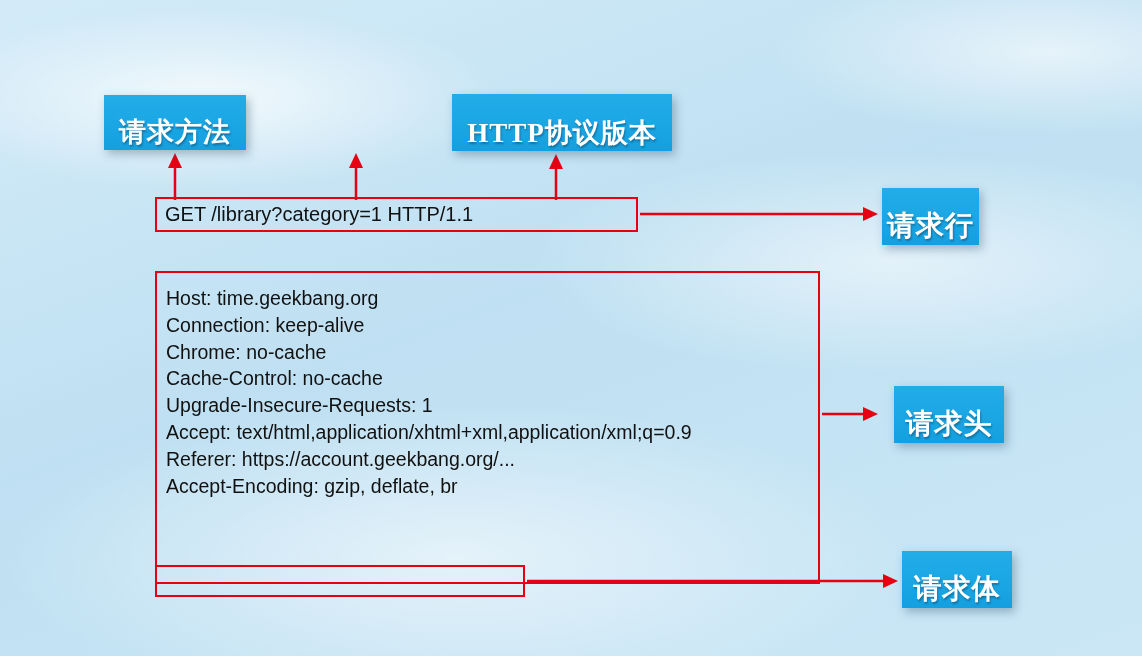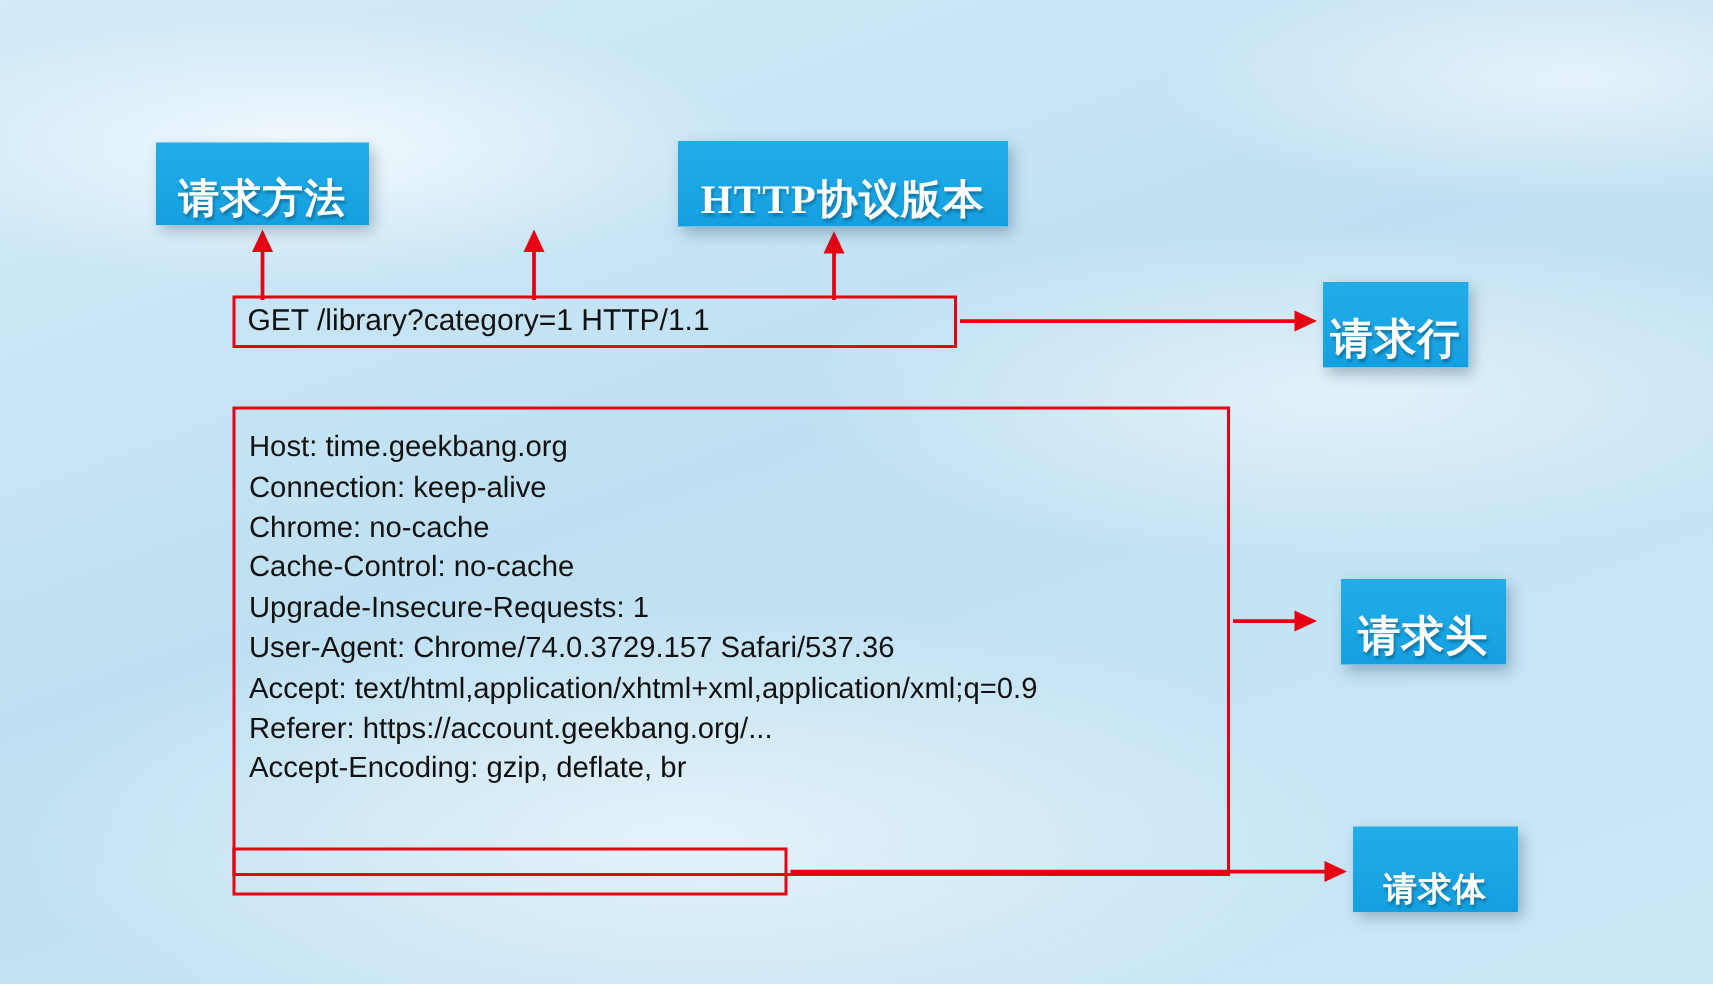--- a/index.html
+++ b/index.html
@@ -39,21 +39,21 @@
     text-shadow: 1px 2px 2px rgba(0,0,0,0.28);
     box-shadow: 3px 4px 9px rgba(50,85,110,0.38);
     white-space: nowrap;
     font-family: Liberation Serif, serif;
   }
   .box-method  { left: 104px; top: 95px;  width: 142px; height: 55px; }
   .box-uri     { left: 291px; top: 95px;  width: 130px; height: 55px; }
   .box-http    { left: 452px; top: 94px;  width: 220px; height: 57px; }
   .box-reqline { left: 882px; top: 188px; width: 97px; height: 57px; font-size: 28px; }
   .box-reqhead { left: 882px; top: 386px; width: 110px; height: 57px; font-size: 28px; margin-left: 12px; }
-  .box-reqbody { left: 902px; top: 551px; width: 110px; height: 57px; font-size: 22px; }
+  .box-reqbody { left: 902px; top: 551px; width: 110px; height: 57px; font-size: 28px; }
 
   .outline-box {
     position: absolute;
     border: 2px solid #e60012;
     background: transparent;
     box-sizing: border-box;
   }
   .line-box {
     left: 155px; top: 197px;
     width: 483px; height: 35px;
@@ -131,21 +131,20 @@
   <div class="outline-box line-box">
     <span class="req-line-text">GET /library?category=1 HTTP/1.1</span>
   </div>
 
   <div class="outline-box headers-box">
     <div class="header-line">Host: time.geekbang.org</div>
     <div class="header-line">Connection: keep-alive</div>
     <div class="header-line">Chrome: no-cache</div>
     <div class="header-line">Cache-Control: no-cache</div>
     <div class="header-line">Upgrade-Insecure-Requests: 1</div>
-    <div class="header-line">User-Agent: Chrome/74.0.3729.157 Safari/537.36</div>
     <div class="header-line">Accept: text/html,application/xhtml+xml,application/xml;q=0.9</div>
     <div class="header-line">Referer: https://account.geekbang.org/...</div>
     <div class="header-line">Accept-Encoding: gzip, deflate, br</div>
   </div>
 
   <div class="outline-box body-box"></div>
 
   <div class="blue-box box-reqline">
     <span>请求行</span>
   </div>

